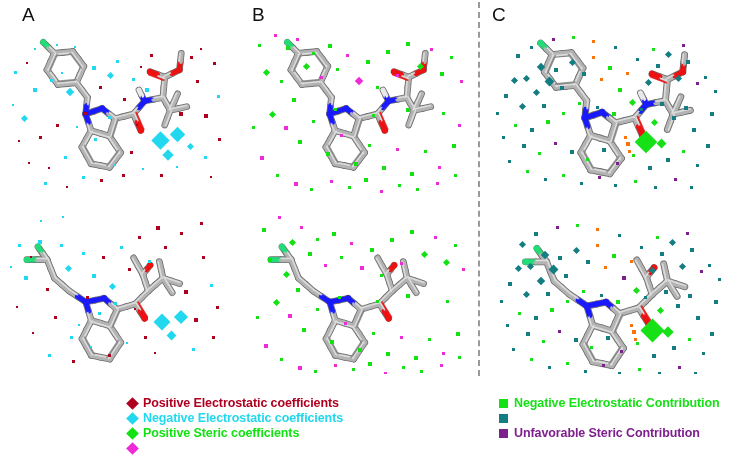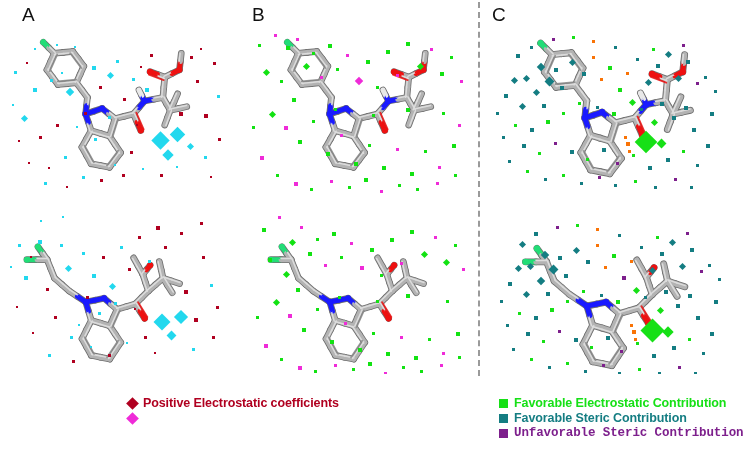--- a/index.html
+++ b/index.html
@@ -1551,31 +1551,38 @@
         <div class="blob" style="left: 132px; top: 38px; width: 3px; height: 3px; background: rgb(20, 125, 130);"></div>
       </div>
   </div>
 
   <div class="legend" id="legend-left">
       <div class="legend-row">
         <span class="swatch diamond" style="background: rgb(176, 0, 32);"></span>
         <span class="legend-text" style="color: rgb(176, 0, 32);">Positive Electrostatic coefficients</span>
       </div>
       <div class="legend-row">
+        <span class="swatch diamond" style="background: rgb(34, 216, 238);"></span>
+        <span class="legend-text" style="color: rgb(34, 216, 238);">Negative Electrostatic coefficients</span>
+      </div>
+      <div class="legend-row">
+        <span class="swatch diamond" style="background: rgb(18, 226, 18);"></span>
+        <span class="legend-text" style="color: rgb(18, 226, 18);">Positive Steric coefficients</span>
+      </div>
+      <div class="legend-row">
         <span class="swatch diamond" style="background: rgb(239, 43, 216);"></span>
       </div>
     </div>
   <div class="legend" id="legend-right">
       <div class="legend-row">
         <span class="swatch" style="background: rgb(22, 224, 22);"></span>
-        <span class="legend-text" style="color: rgb(22, 224, 22);">Favorable Electrostatic Contribution</span>
+        <span class="legend-text" style="color: rgb(22, 224, 22);">Negative Electrostatic Contribution</span>
       </div>
       <div class="legend-row">
         <span class="swatch" style="background: rgb(20, 125, 130);"></span>
-        <span class="legend-text" style="color: rgb(20, 125, 130);">Favorable Steric Contribution</span>
       </div>
       <div class="legend-row">
         <span class="swatch" style="background: rgb(125, 31, 140);"></span>
-        <span class="legend-text" style="color: rgb(125, 31, 140); font-family: Liberation Mono, monospace;">Unfavorable Steric Contribution</span>
+        <span class="legend-text" style="color: rgb(125, 31, 140);">Unfavorable Steric Contribution</span>
       </div>
     </div>
 
 </div>
 
 </body></html>

